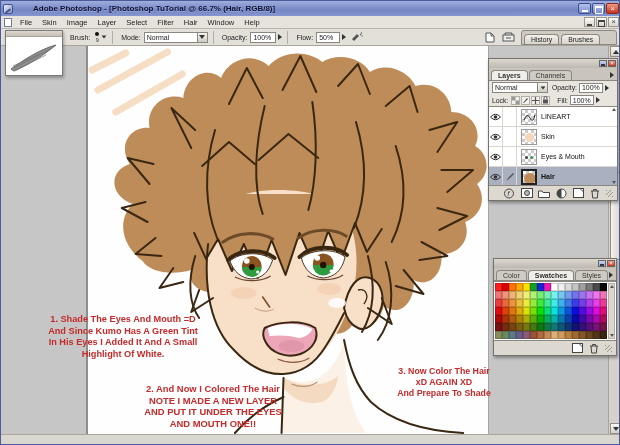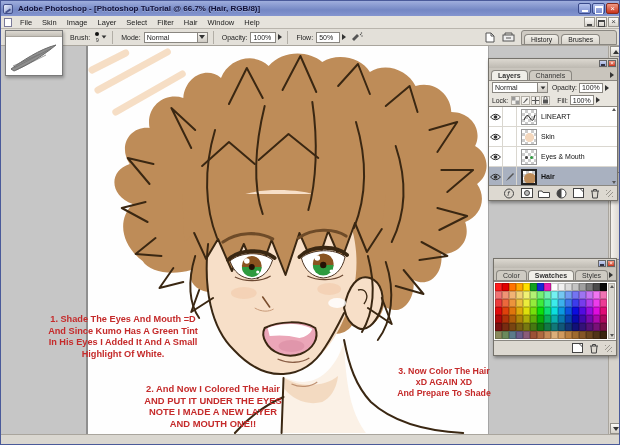--- a/index.html
+++ b/index.html
@@ -3,21 +3,21 @@
 <meta charset="utf-8">
 <style>
   html,body{margin:0;padding:0;background:#555;}
   *{box-sizing:border-box;font-family:"Liberation Sans","DejaVu Sans",sans-serif;}
   .app{position:relative;width:620px;height:445px;background:#C6C6C6;overflow:hidden;
        border:1px solid #4A5A9A;}
   
   .titlebar{position:absolute;left:0;top:0;width:620px;height:15px;
     background:linear-gradient(#9FAEDD,#7487C4 60%,#8495CF);display:flex;align-items:center;
     padding:0 2px;color:#101038;}
-  .titlebar .ttl{font-size:8px;font-weight:bold;margin-left:5px;white-space:nowrap;flex:1;
+  .titlebar .ttl{font-size:8px;font-weight:bold;margin-left:20px;white-space:nowrap;flex:1;
     text-shadow:0 1px 0 rgba(255,255,255,.25);}
   .appicon{width:10px;height:10px;background:linear-gradient(135deg,#EDF2FF,#7E90C8);
     border:1px solid #44518C;border-radius:2px;position:relative;}
   .appicon:before{content:"";position:absolute;left:1px;top:5px;width:6px;height:2px;
     background:#44518C;transform:rotate(-35deg);}
   .wbtn{width:13px;height:11px;border:1px solid #3A4A8A;border-radius:2px;margin-left:1px;
     font-size:8px;line-height:9px;text-align:center;color:#fff;
     background:linear-gradient(#B4C1EC,#7C8FD0);}
   .wbtn.close{background:linear-gradient(#F09A86,#C9331B);border-color:#8A2A1A;}
   .wbtn.min:after{content:"";display:block;margin:6px auto 0;width:6px;height:2px;background:#fff;}
@@ -337,22 +337,22 @@
     <div class="hscroll"></div>
 
     <div class="note" id="note1">
         <div>1. Shade The Eyes And Mouth =D</div>
         <div>And Since Kumo Has A Green Tint</div>
         <div>In His Eyes I Added It And A Small</div>
         <div>Highlight Of White.</div>
       </div>
     <div class="note" id="note2">
         <div>2. And Now I Colored The Hair</div>
+        <div>NOTE I MADE A NEW LAYER</div>
         <div>AND PUT IT UNDER THE EYES</div>
-        <div>NOTE I MADE A NEW LAYER</div>
         <div>AND MOUTH ONE!!</div>
       </div>
     <div class="note" id="note3">
         <div>3. Now Color The Hair</div>
         <div>xD AGAIN XD</div>
         <div>And Prepare To Shade</div>
       </div>
 
     <div class="palette" style="left:487px;top:12px;width:130px;">
       <div class="pal-title">

